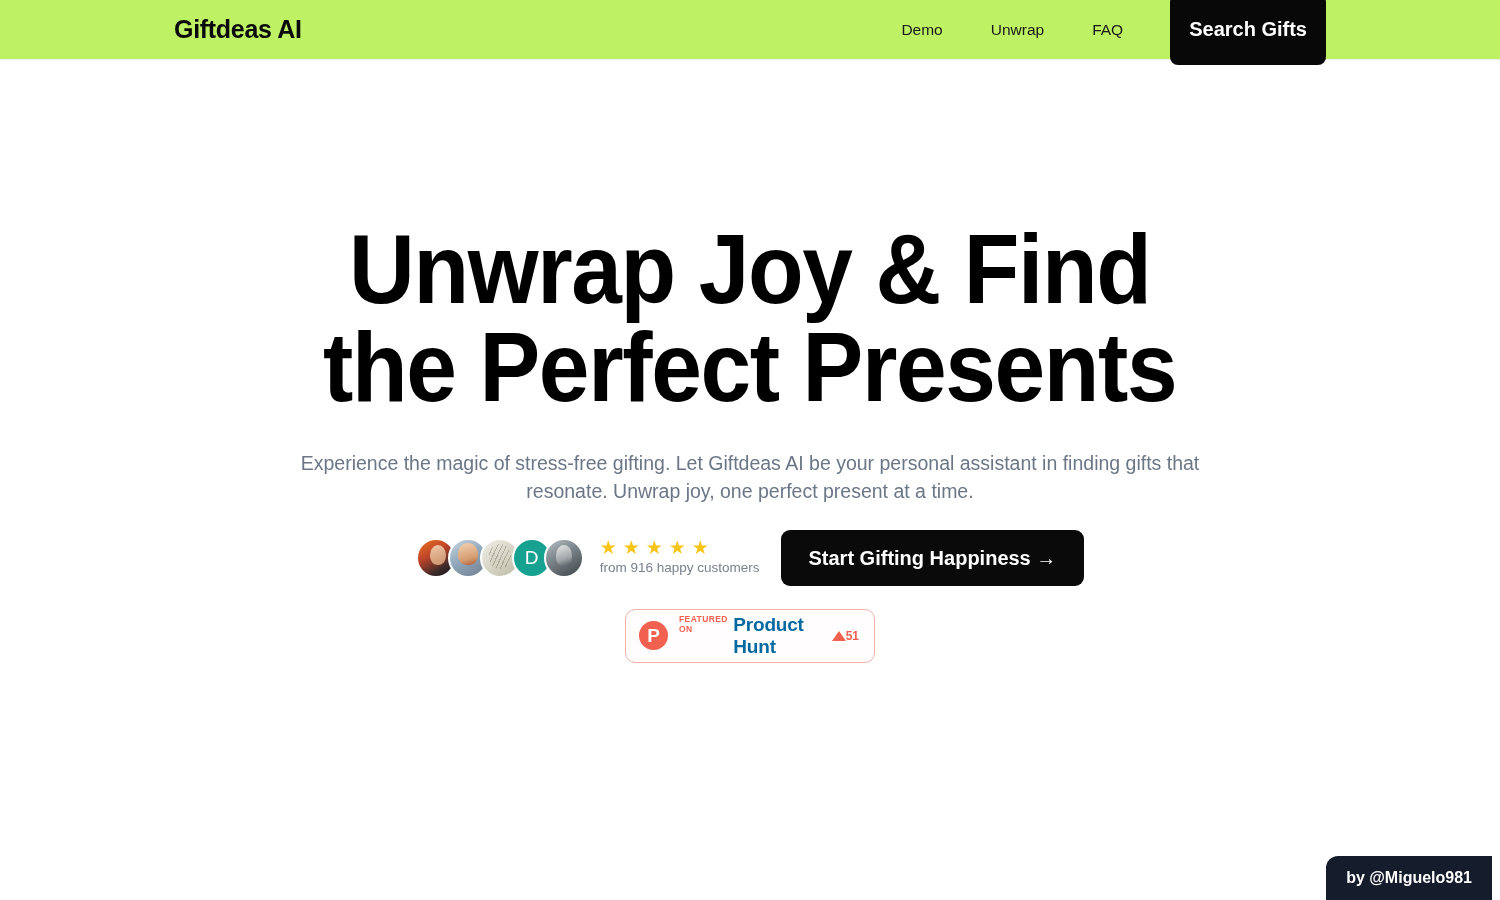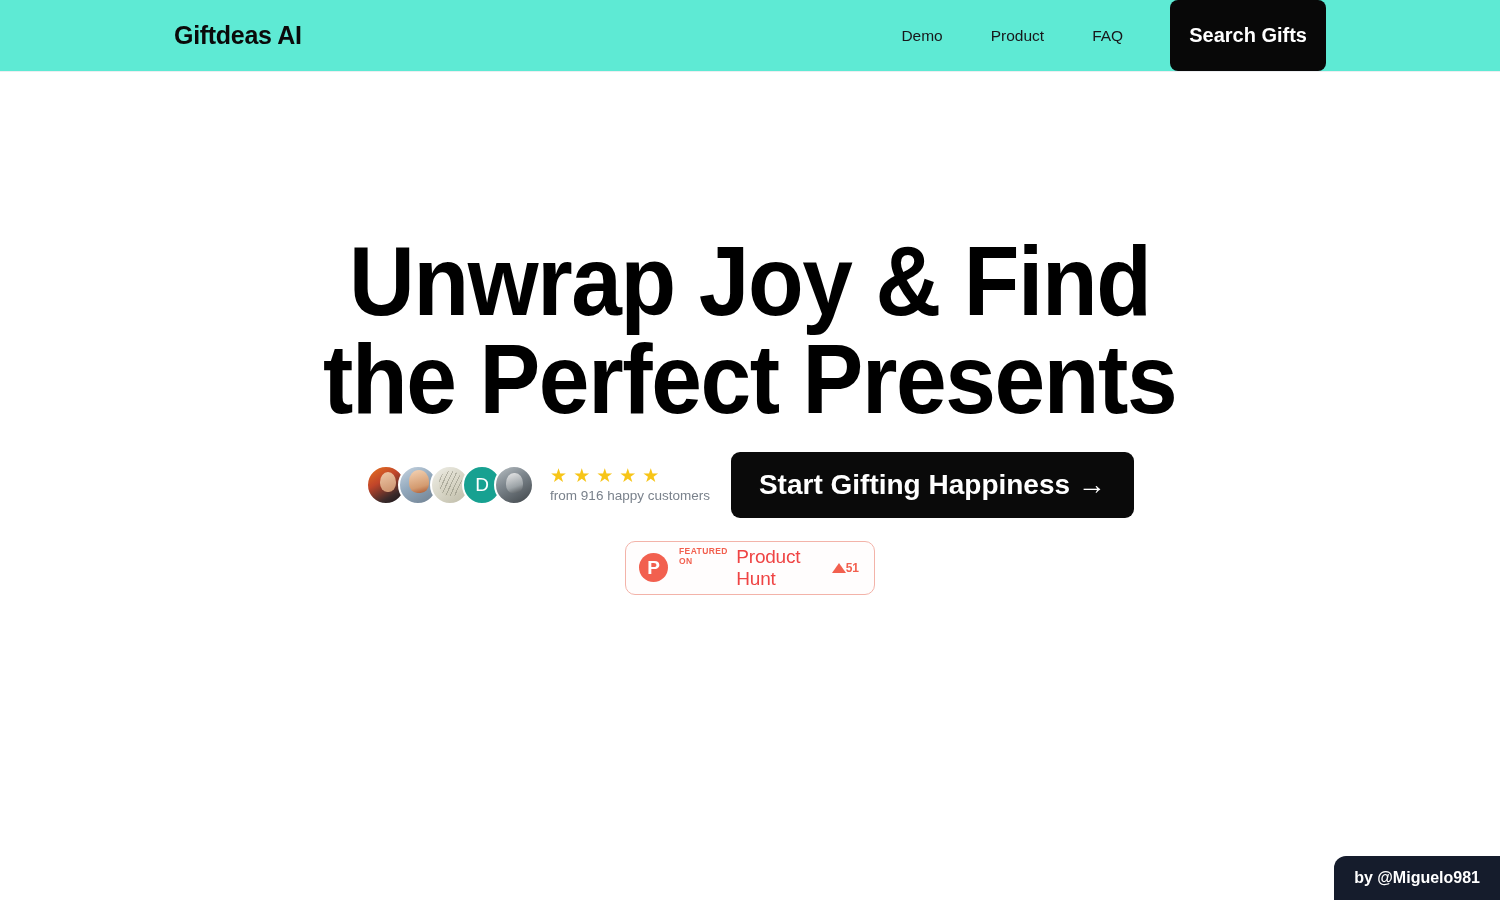--- a/index.html
+++ b/index.html
@@ -12,28 +12,28 @@
 
   body {
     background: #ffffff;
     font-family: "Liberation Sans", sans-serif;
     color: #000000;
     position: relative;
   }
 
   
   .site-header {
-    height: 72px;
+    height: 60px;
     width: 100%;
     border-bottom: 1px solid #eceef1;
     display: flex;
     align-items: center;
     justify-content: space-between;
     padding: 0 174px 0 174px;
-    background: #5eead4;
+    background: #bef264;
   }
 
   .brand {
     font-size: 25px;
     font-weight: bold;
     letter-spacing: -0.3px;
     color: #0a0a0a;
     line-height: 1;
   }
 
@@ -196,21 +196,21 @@
   .rating-caption {
     font-size: 13.5px;
     color: #7a828c;
     line-height: 1.2;
   }
 
   .hero-cta {
     margin-left: 21px;
     background: #0a0a0a;
     color: #ffffff;
-    font-size: 28px;
+    font-size: 20px;
     font-weight: 600;
     border: none;
     border-radius: 9px;
     padding: 16px 28px;
     line-height: 1.2;
     white-space: nowrap;
     cursor: pointer;
     font-family: "Liberation Sans", sans-serif;
   }
 
@@ -258,22 +258,22 @@
   .ph-featured {
     font-size: 8.5px;
     font-weight: bold;
     letter-spacing: 0.4px;
     color: #f2604f;
     line-height: 1.2;
   }
 
   .ph-name {
     font-size: 19px;
-    font-weight: normal;
-    color: #ef4444;
+    font-weight: bold;
+    color: #0369a1;
     line-height: 1.15;
     letter-spacing: -0.2px;
   }
 
   .ph-votes {
     display: flex;
     align-items: center;
     justify-content: center;
     flex: 0 0 auto;
     padding-right: 2px;
@@ -291,53 +291,54 @@
     font-size: 12px;
     font-weight: bold;
     color: #f2604f;
     line-height: 1.3;
     margin-top: 2px;
   }
 
   
   .credit-badge {
     position: absolute;
-    right: 0;
+    right: 8px;
     bottom: 0;
     background: #151c2c;
     color: #ffffff;
     font-size: 16px;
     font-weight: bold;
     padding: 13px 20px;
     border-top-left-radius: 12px;
     line-height: 1.15;
     white-space: nowrap;
     cursor: pointer;
   }
 </style>
 </head>
 <body>
 
 <header class="site-header">
   <div class="brand">Giftdeas AI</div>
   <nav class="nav">
     <a class="nav-link">Demo</a>
-    <a class="nav-link">Product</a>
+    <a class="nav-link">Unwrap</a>
     <a class="nav-link">FAQ</a>
     <button class="nav-cta">Search Gifts</button>
   </nav>
 </header>
 
 <main class="hero">
 
   <h1 class="headline">
     <span>Unwrap Joy &amp; Find</span><br>
     <span>the Perfect Presents</span>
   </h1>
 
+  <p class="subtitle">Experience the magic of stress-free gifting. Let Giftdeas AI be your personal assistant in finding gifts that resonate. Unwrap joy, one perfect present at a time.</p>
 
   <div class="social-row">
 
     <div class="avatars">
       <div class="avatar av1"></div>
       <div class="avatar av2"></div>
       <div class="avatar av3"></div>
       <div class="avatar av4">
         <span class="avatar-initial">D</span>
       </div>

